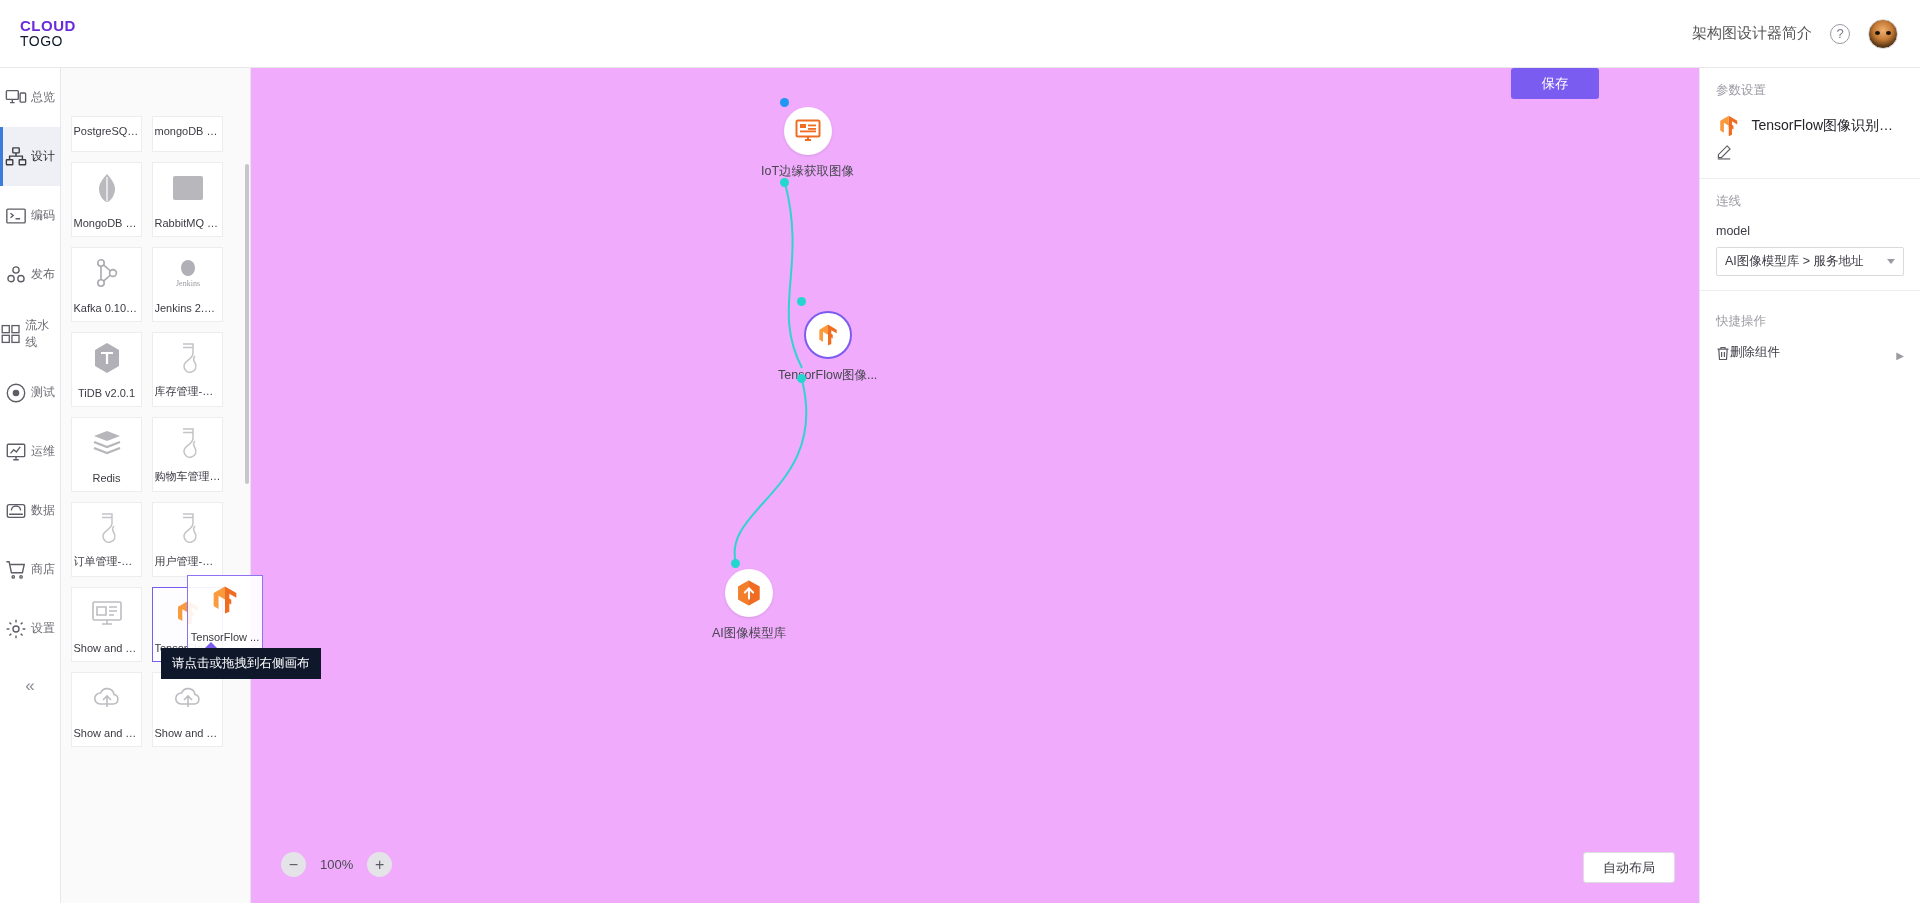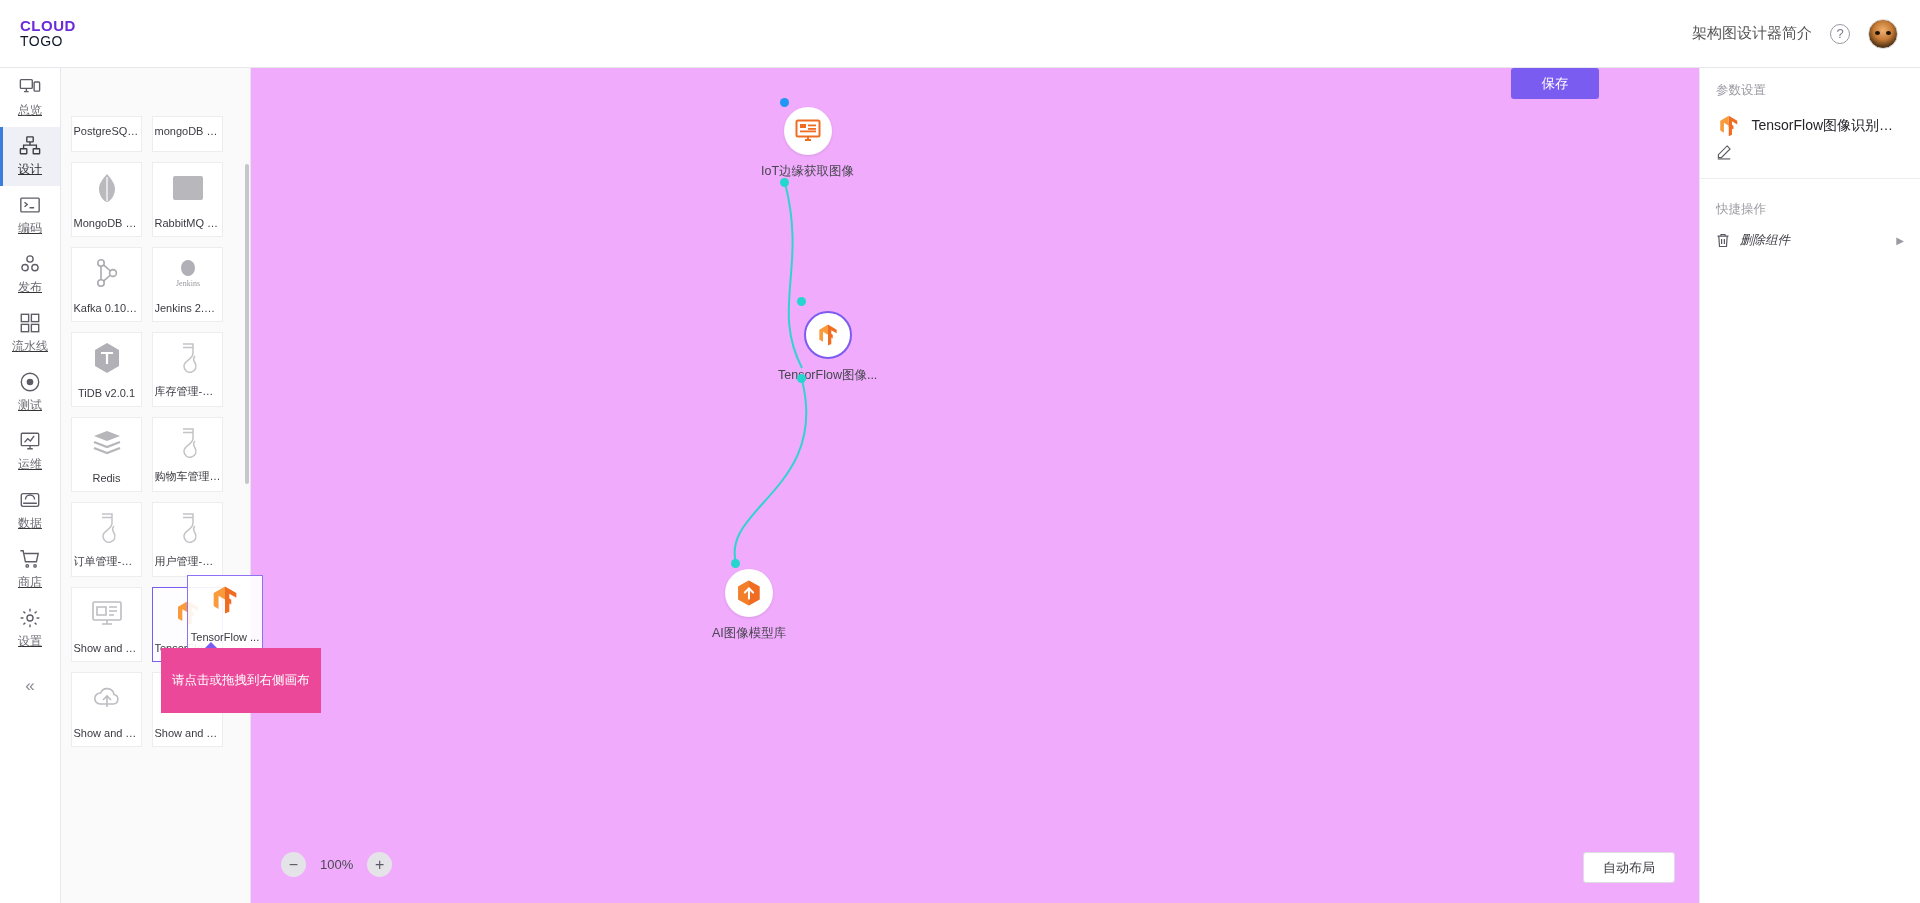--- a/index.html
+++ b/index.html
@@ -44,22 +44,22 @@
     background: #1c1008; border-radius: 50%;
   }
   .avatar::before { left: 6px; } .avatar::after { right: 6px; }
 
   
   .rail {
     position: absolute; top: 68px; left: 0; width: 61px; height: 835px;
     background: #fff; border-right: 1px solid #e8e8ec; z-index: 30;
   }
   .rail-item {
-    height: 59px; display: flex; flex-direction: column; align-items: center;
-    justify-content: center; gap: 4px; cursor: pointer; position: relative; text-decoration: underline;
+    height: 59px; display: flex; flex-direction: row; align-items: center;
+    justify-content: center; gap: 4px; cursor: pointer; position: relative;
   }
   .rail-item .lbl { font-size: 12px; color: #6b6b73; }
   .rail-item.active { background: #eef0f5; }
   .rail-item.active::before {
     content: ""; position: absolute; left: 0; top: 0; bottom: 0; width: 3px; background: #3b7ddd;
   }
   .rail-item.active .lbl { color: #2f2f36; }
   .rail-ico { width: 22px; height: 22px; display: block; }
   .rail-collapse {
     height: 56px; display: flex; align-items: center; justify-content: center;
@@ -100,22 +100,22 @@
 
   
   .drag-ghost {
     position: absolute; left: 187px; top: 575px; width: 76px; height: 75px;
     background: rgba(255,255,255,.92); border: 1px solid #8e72f2; z-index: 60;
     display: flex; flex-direction: column; align-items: center; padding-top: 7px; pointer-events: none;
   }
   .drag-ghost .cname { font-size: 11px; color: #3a3a42; margin-top: auto; padding-bottom: 6px;
     max-width: 72px; overflow: hidden; white-space: nowrap; text-overflow: ellipsis; }
   .tip {
-    position: absolute; left: 161px; top: 648px; background: #ec4899; color: #fff;
-    font-size: 12.5px; padding: 24px 11px; z-index: 61; white-space: nowrap;
+    position: absolute; left: 161px; top: 648px; background: #0f172a; color: #fff;
+    font-size: 12.5px; padding: 7px 11px; z-index: 61; white-space: nowrap;
   }
   .tip::before {
     content: ""; position: absolute; top: -6px; left: 44px;
     border-left: 6px solid transparent; border-right: 6px solid transparent; border-bottom: 6px solid #7b5cf0;
   }
   .panel-scroll {
     position: absolute; right: 1px; top: 96px; width: 4px; height: 320px;
     background: #c6c6cc; border-radius: 2px; cursor: pointer;
   }
 
@@ -168,21 +168,21 @@
   .r-node-row { display: flex; align-items: center; gap: 10px; }
   .r-node-row .nm { font-size: 14px; color: #23232a; white-space: nowrap; overflow: hidden; text-overflow: ellipsis; }
   .pencil { margin-top: 5px; cursor: pointer; display: inline-block; }
   .flabel { font-size: 12.5px; color: #3c3c44; margin-bottom: 9px; }
   .select {
     width: 100%; height: 29px; border: 1px solid #d9d9de; border-radius: 2px; background: #fff;
     display: flex; align-items: center; padding: 0 8px; font-size: 12.5px; color: #3c3c44; cursor: pointer;
   }
   .select .caret2 { margin-left: auto; width: 0; height: 0;
     border-left: 4px solid transparent; border-right: 4px solid transparent; border-top: 5px solid #9a9aa2; }
-  .qa-item { display: flex; align-items: center; gap: 10px; font-size: 12.5px; color: #3c3c44; cursor: pointer; font-style: italic; }
+  .qa-item { display: flex; align-items: flex-end; font-size: 12.5px; color: #3c3c44; cursor: pointer; }
   .qa-item .arr { margin-left: auto; color: #9a9aa2; font-size: 10px; }
 </style>
 </head>
 <body>
 
 <div class="app">
 
   <div class="header">
     <div class="logo">
       <div class="l1">CLOUD</div>
@@ -520,20 +520,28 @@
         <span class="nm">TensorFlow图像识别能力</span>
       </div>
       <span class="pencil">
         <svg width="16" height="16" viewBox="0 0 18 18" fill="none" stroke="#5a5a62" stroke-width="1.3">
           <path d="M12.5 2.2l3.3 3.3L6 15.3H2.7v-3.3z"></path>
             <path d="M2 16.8h14"></path>
         </svg>
       </span>
     </div>
 
+    <div class="rsec">
+      <div class="rtitle">连线</div>
+      <div class="flabel">model</div>
+      <div class="select">
+        <span>AI图像模型库 &gt; 服务地址</span>
+        <span class="caret2"></span>
+      </div>
+    </div>
 
     <div class="rsec" style="border-bottom:none; padding-top:22px;">
       <div class="rtitle">快捷操作</div>
       <div class="qa-item">
         <svg width="14" height="15" viewBox="0 0 14 15" fill="none" stroke="#5a5a62" stroke-width="1.2">
           <path d="M1.5 3.2h11M5 3.2V1.5h4v1.7M2.8 3.2l.7 10.3h7l.7-10.3M5.6 6v5M8.4 6v5"></path>
         </svg>
         <span>删除组件</span>
         <span class="arr">▶</span>
       </div>

